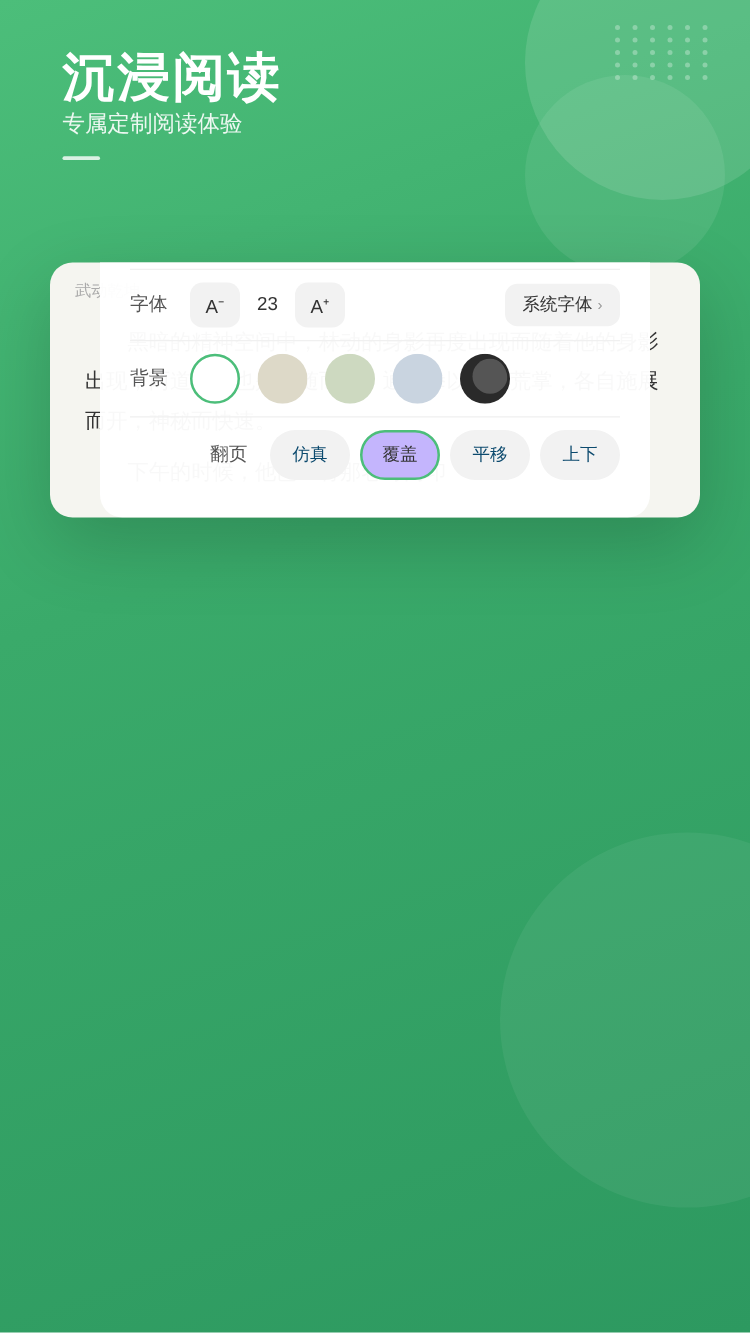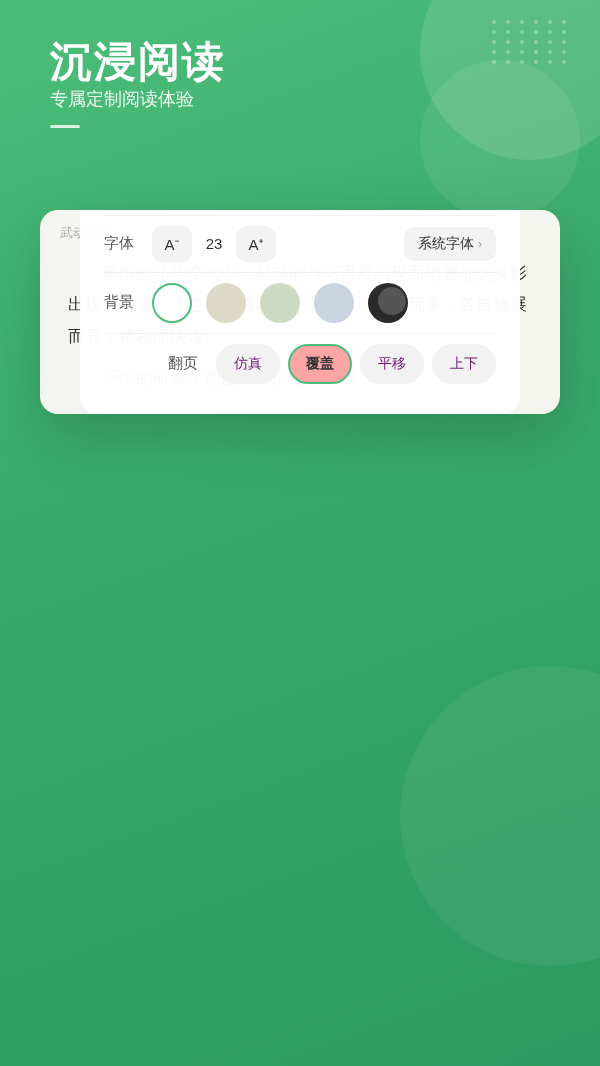--- a/index.html
+++ b/index.html
@@ -200,30 +200,29 @@
     
     .pageturn-options {
       display: flex;
       align-items: center;
       gap: 8px;
     }
     .pageturn-btn {
       padding: 9px 16px;
       border-radius: 20px;
       font-size: 14px;
-      color: #701a75;
+      color: #0c4a6e;
       background: #f2f2f2;
       border: 2px solid transparent;
       cursor: pointer;
     }
     .pageturn-btn.active {
       border-color: #4cbe7a;
-      background: #fca5a5;
-      color: #333;
-      font-weight: bold;
+      background: #c4b5fd;
+      color: #333;
     }
 
     
     .dot-grid {
       position: absolute;
       top: 20px;
       right: 30px;
       z-index: 5;
       display: grid;
       grid-template-columns: repeat(6, 8px);

